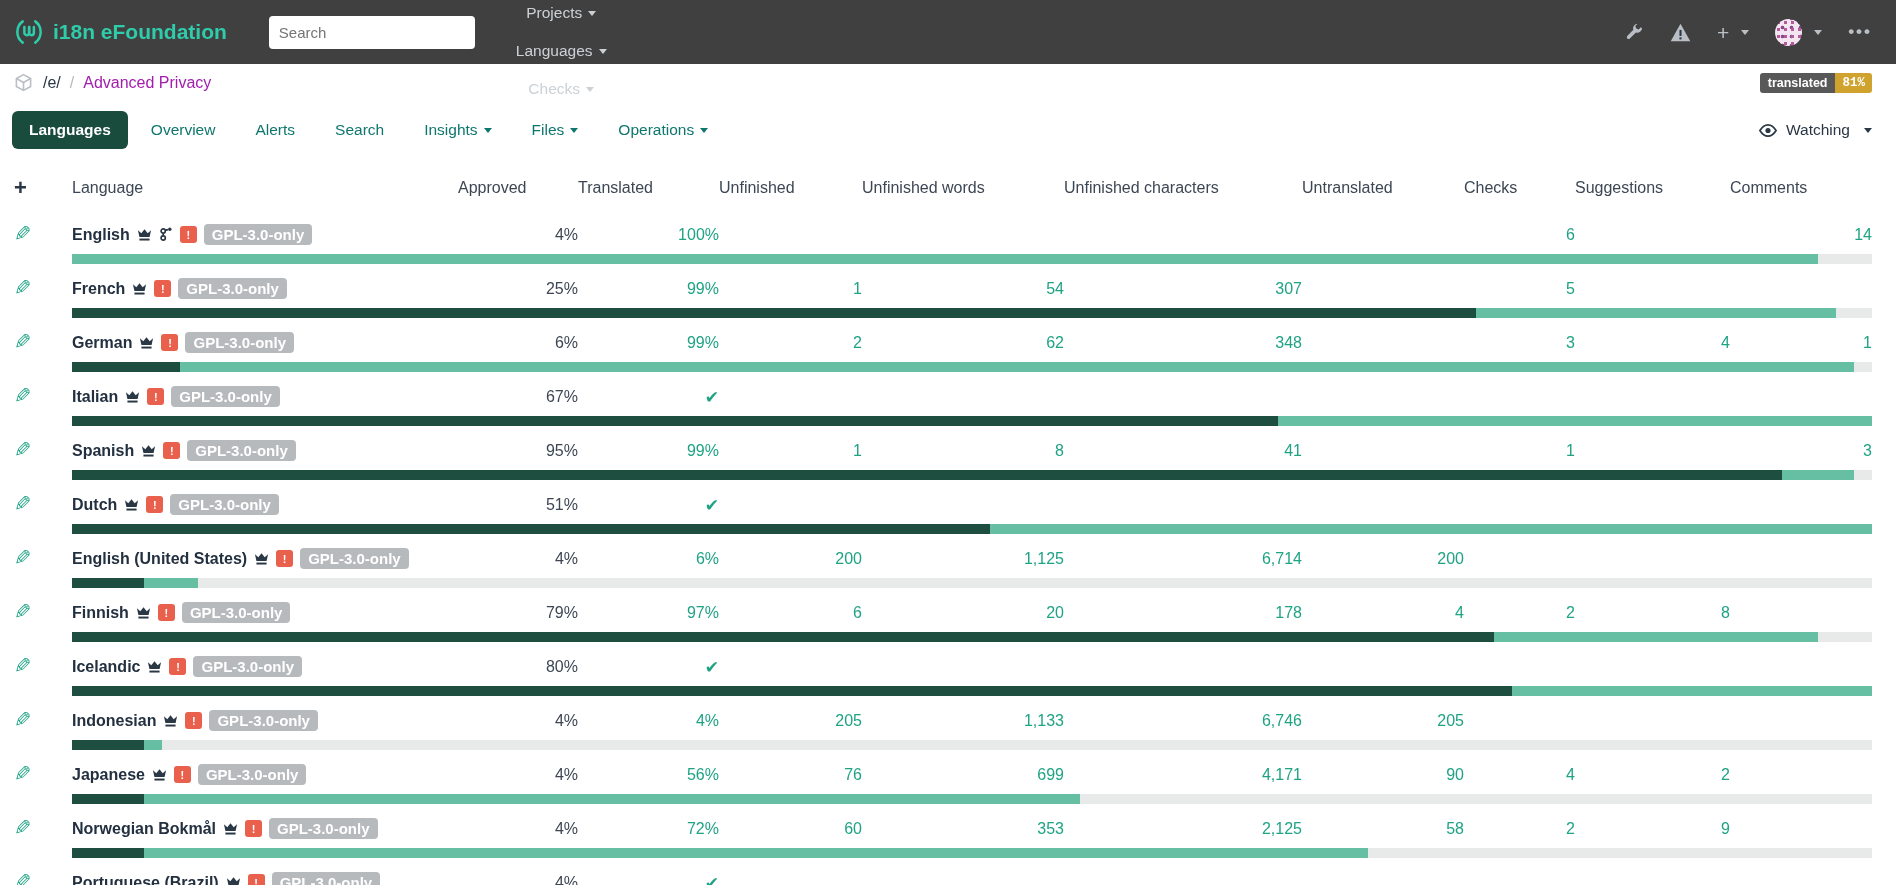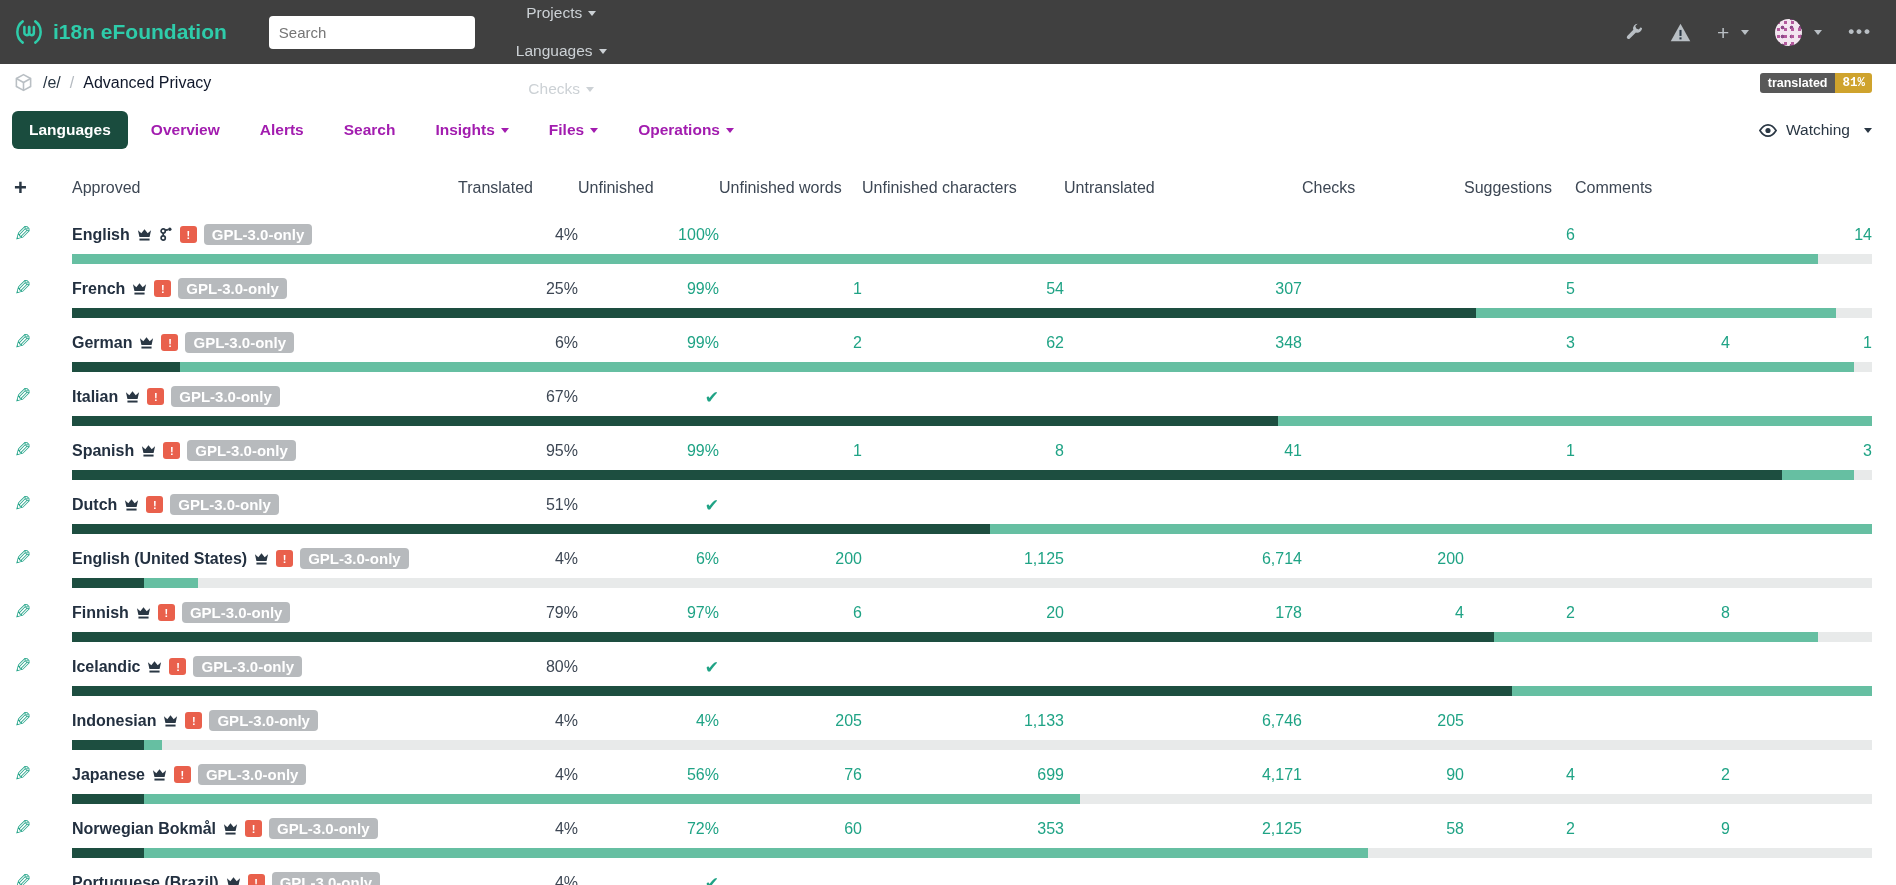--- a/index.html
+++ b/index.html
@@ -20,31 +20,31 @@
     background-image:radial-gradient(#b45a9d 30%, rgba(0,0,0,0) 32%), radial-gradient(#8d4a88 30%, rgba(0,0,0,0) 32%);
     background-size:7px 7px, 9px 9px; background-position:0 0, 3px 4px; }
   .dots { color:#b9bfc4; font-size:17px; letter-spacing:2px; font-weight:700; }
   .caret { display:inline-block; width:0; height:0; border-left:4px solid transparent;
     border-right:4px solid transparent; border-top:5px solid currentColor; margin-left:6px; }
 
   
   .crumb-row { height:37px; display:flex; align-items:center; padding:0 24px 0 14px; }
   .crumb-row .sep { color:#b4bac0; margin:0 9px; }
   .crumb-link { color:#2a3744; text-decoration:none; cursor:pointer; }
-  .crumb-current { color:#0f172a; }
+  .crumb-current { color:#a21caf; }
   .crumb-ic { margin-right:10px; display:flex; }
   .status-badge { margin-left:auto; display:flex; font-size:12.5px; font-weight:700; color:#fff; }
   .status-badge .k { background:#585858; padding:3px 8px; border-radius:3px 0 0 3px; }
   .status-badge .v { background:#cfa32d; padding:3px 7px; border-radius:0 3px 3px 0;font-family:Liberation Mono, monospace; }
 
   
   .tabs-row { display:flex; align-items:center; padding:10px 24px 8px 12px; }
   .tabs { display:flex; align-items:center; gap:6px; }
-  .tab { color:#a21caf; font-size:15.5px; padding:10px 17px; border-radius:6px; cursor:pointer;
-    display:flex; align-items:center; font-weight:700; }
+  .tab { color:#0f766e; font-size:15.5px; padding:10px 17px; border-radius:6px; cursor:pointer;
+    display:flex; align-items:center; font-weight:400; }
   .tab.active { background:#1a4c3e; color:#fff; font-weight:700; }
   .watch { margin-left:auto; display:flex; align-items:center; gap:8px; color:#2a3744; cursor:pointer; font-size:15.5px; }
 
   
   .tbl { padding:14px 24px 0 14px; }
   .grid { display:grid; grid-template-columns:58px minmax(0,1fr) 120px 141px 143px 202px 238px 162px 111px 155px 142px;
     align-items:center; }
   .hdr { margin-bottom:16px; height:34px; color:#3d4754; }
   .hdr .num { text-align:left; }
   .plus { font-size:22px; font-weight:700; color:#2a3744; cursor:pointer; line-height:1; }
@@ -149,20 +149,21 @@
       </svg>
     </span>
     <span>Watching</span>
     <span class="caret"></span>
   </span>
 </div>
 
 <div class="tbl">
   <div class="grid hdr" id="hdr-row">
     <div><span class="plus">+</span></div>
+  <div class="">Language</div>
       <div class="num">Approved</div>
       <div class="num">Translated</div>
       <div class="num">Unfinished</div>
       <div class="num">Unfinished words</div>
       <div class="num">Unfinished characters</div>
       <div class="num">Untranslated</div>
       <div class="num">Checks</div>
       <div class="num">Suggestions</div>
       <div class="num">Comments</div>
     </div>

